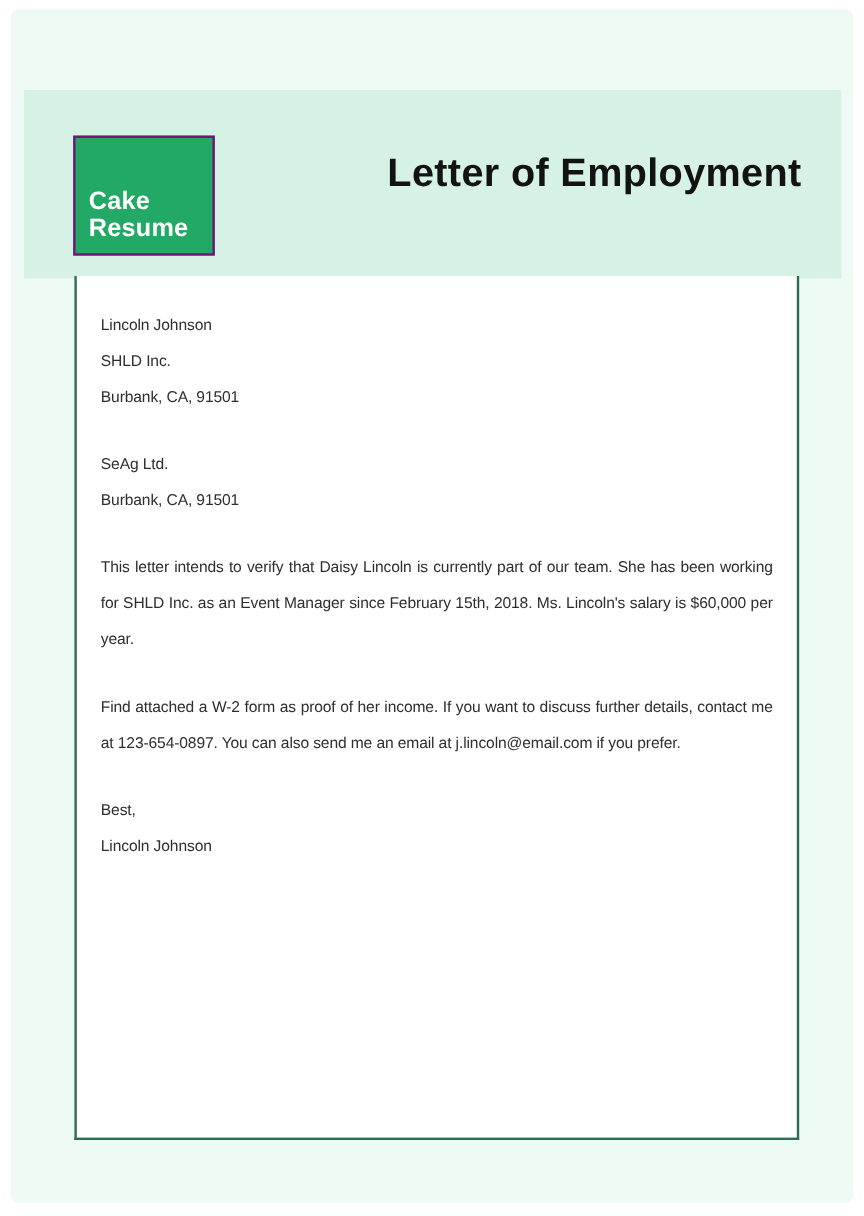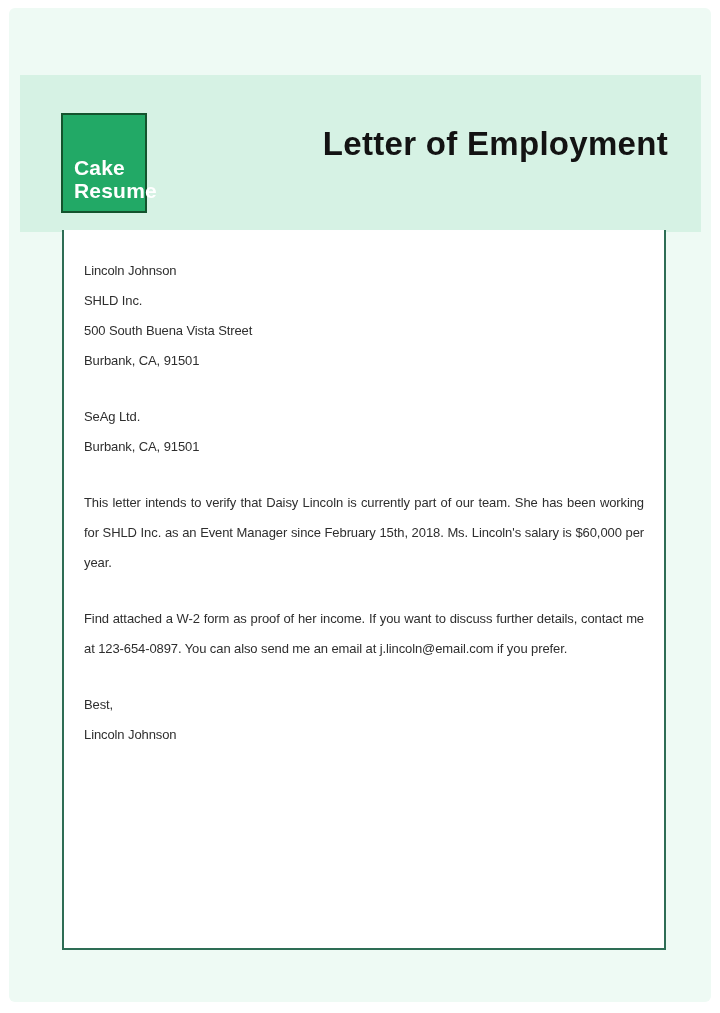--- a/index.html
+++ b/index.html
@@ -29,25 +29,25 @@
     left: 20px;
     top: 75px;
     width: 681px;
     height: 157px;
     background: #d6f2e4;
   }
   .logo {
     position: absolute;
     left: 61px;
     top: 113px;
-    width: 86px;
+    width: 118px;
     height: 100px;
     box-sizing: border-box;
     background: #22a966;
-    border: 2px solid #14532d;
+    border: 2px solid #701a75;
     display: flex;
     align-items: flex-end;
     padding: 9px 11px;
   }
   .logo-wordmark {
     color: #ffffff;
     font-weight: 700;
     font-size: 21px;
     line-height: 23px;
     letter-spacing: 0.2px;
@@ -105,21 +105,20 @@
   <div class="title">
     <div>Letter of Employment</div>
   </div>
 
   <div class="card">
     <div class="letter">
 
       <div class="block">
         <div class="line">Lincoln Johnson</div>
         <div class="line">SHLD Inc.</div>
-        <div class="line">500 South Buena Vista Street</div>
         <div class="line">Burbank, CA, 91501</div>
       </div>
 
 
       <div class="block">
         <div class="line">SeAg Ltd.</div>
         <div class="line">Burbank, CA, 91501</div>
       </div>
 
 

